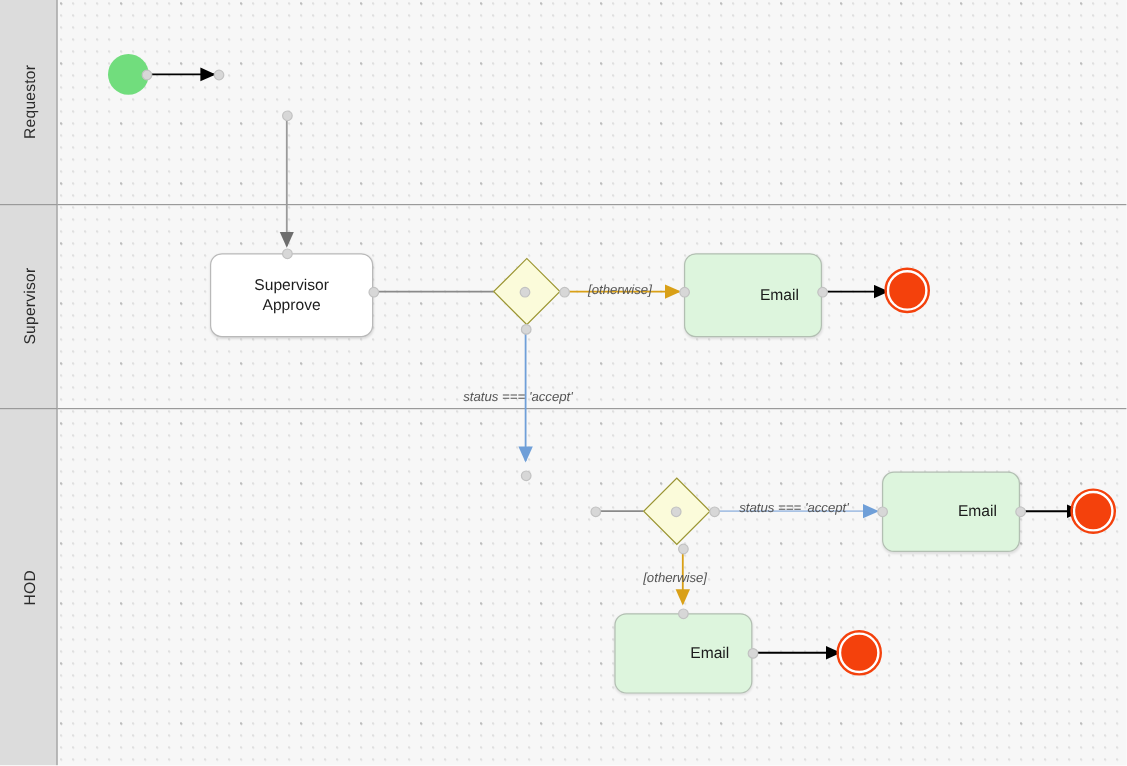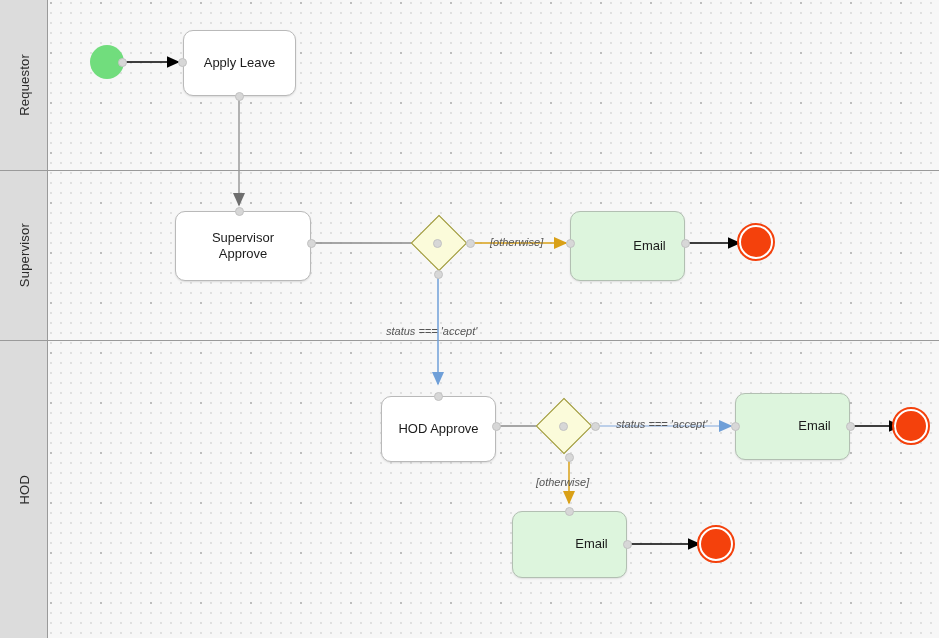--- a/index.html
+++ b/index.html
@@ -203,23 +203,20 @@
       <line x1="805" y1="426" x2="853" y2="426" stroke="#000000" stroke-width="1.6" marker-end="url(#arrow-black)"></line>
 
       <line x1="521" y1="457" x2="521" y2="503" stroke="#d9a017" stroke-width="1.5" marker-end="url(#arrow-orange)"></line>
 
       <line x1="581" y1="544" x2="652" y2="544" stroke="#000000" stroke-width="1.6" marker-end="url(#arrow-black)"></line>
     </svg>
 
     <div class="start-node" style="left:42px;top:45px;width:34px;height:34px;"></div>
     <div class="port" style="left:70px;top:58px;"></div>
 
-    <div class="node task" style="left:135px;top:30px;width:113px;height:66px;">
-      <span>Apply Leave</span>
-    </div>
     <div class="port" style="left:130px;top:58px;"></div>
     <div class="port" style="left:187px;top:92px;"></div>
 
     <div class="node task" style="left:127px;top:211px;width:136px;height:70px;">
       <span>
         <span>Supervisor</span><br>
         <span>Approve</span>
       </span>
     </div>
     <div class="port" style="left:187px;top:207px;"></div>
@@ -235,23 +232,20 @@
     <div class="node email" style="left:522px;top:211px;width:115px;height:70px;">
       <span>Email</span>
     </div>
     <div class="port" style="left:518px;top:239px;"></div>
     <div class="port" style="left:633px;top:239px;"></div>
 
     <div class="end-node" style="left:691px;top:225px;width:34px;height:34px;"></div>
 
     <div class="edge-label" style="left:338px;top:325px;">status === 'accept'</div>
 
-    <div class="node task" style="left:333px;top:396px;width:115px;height:66px;">
-      <span>HOD Approve</span>
-    </div>
     <div class="port" style="left:386px;top:392px;"></div>
     <div class="port" style="left:444px;top:422px;"></div>
 
     <div class="gateway" style="left:496px;top:406px;width:40px;height:40px;"></div>
     <div class="port" style="left:511px;top:422px;"></div>
     <div class="port" style="left:543px;top:422px;"></div>
     <div class="port" style="left:517px;top:453px;"></div>
 
     <div class="edge-label" style="left:568px;top:418px;">status === 'accept'</div>
 

